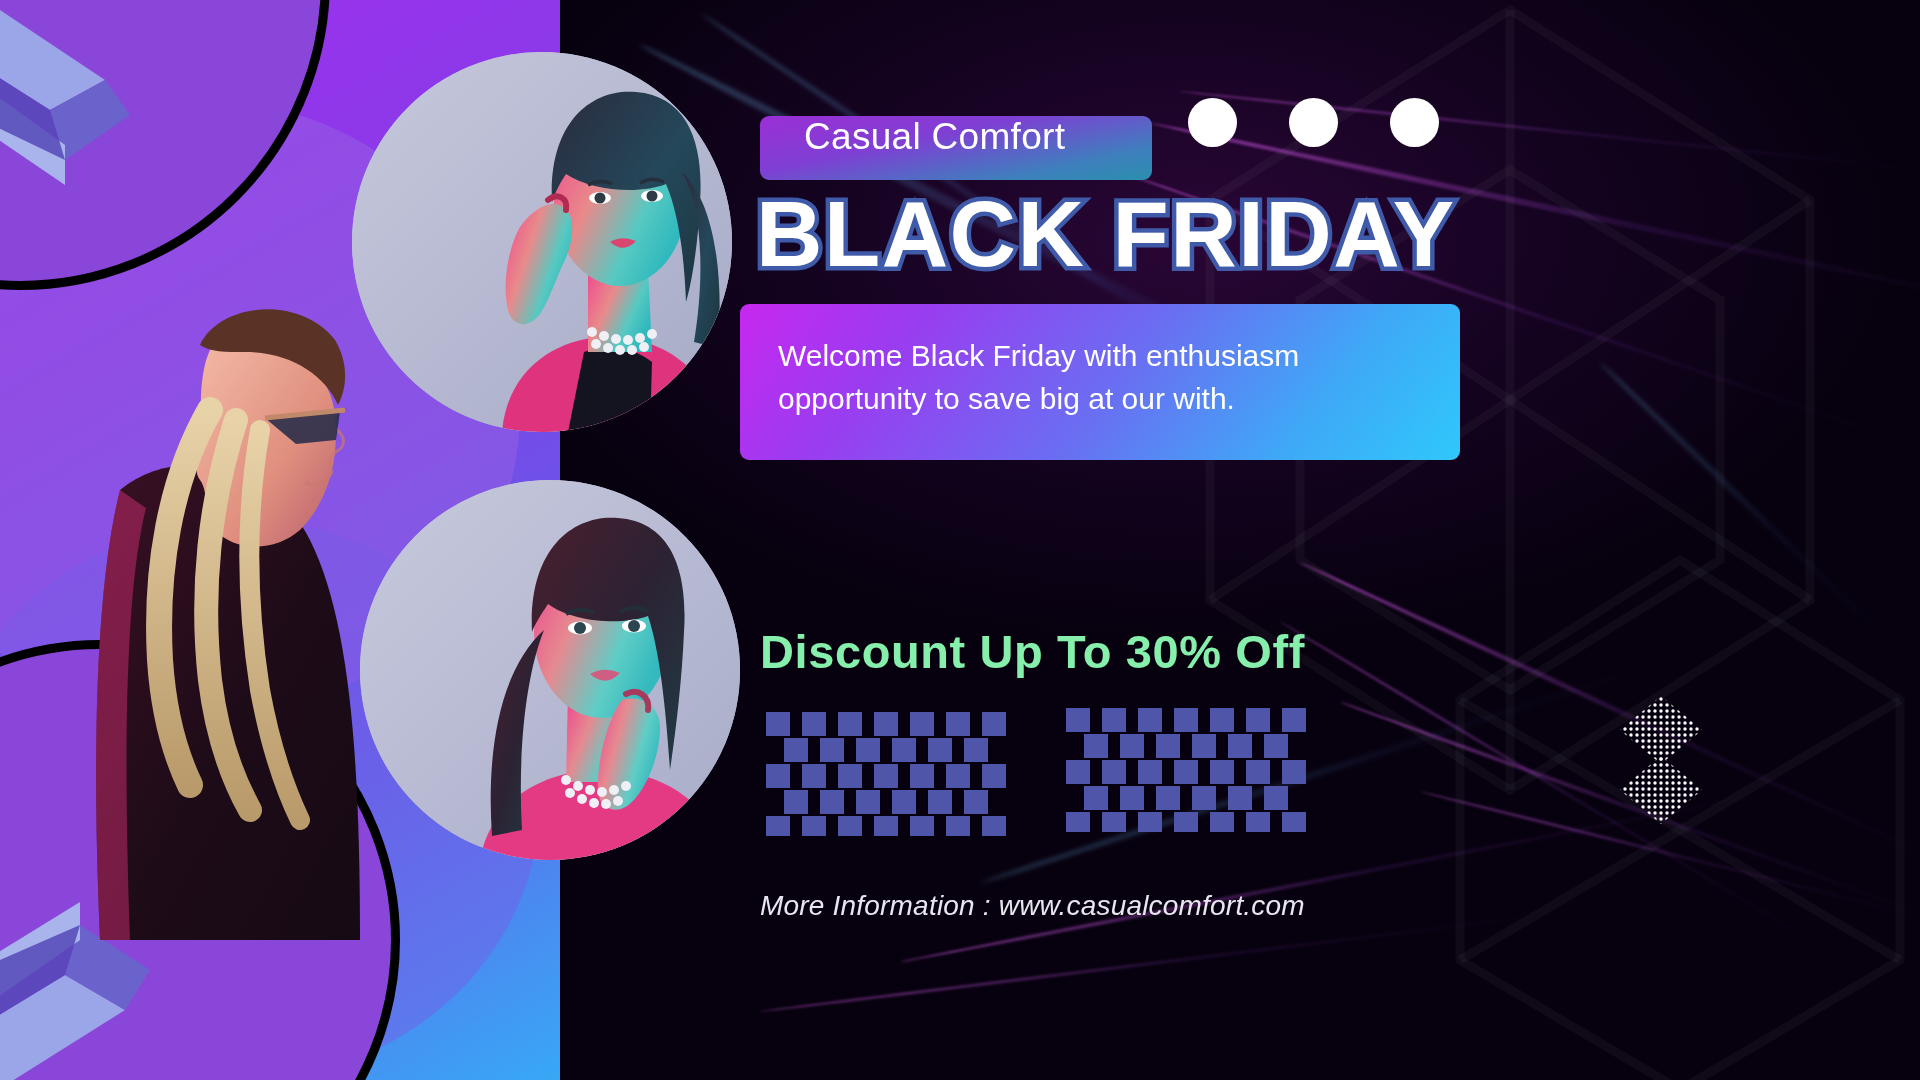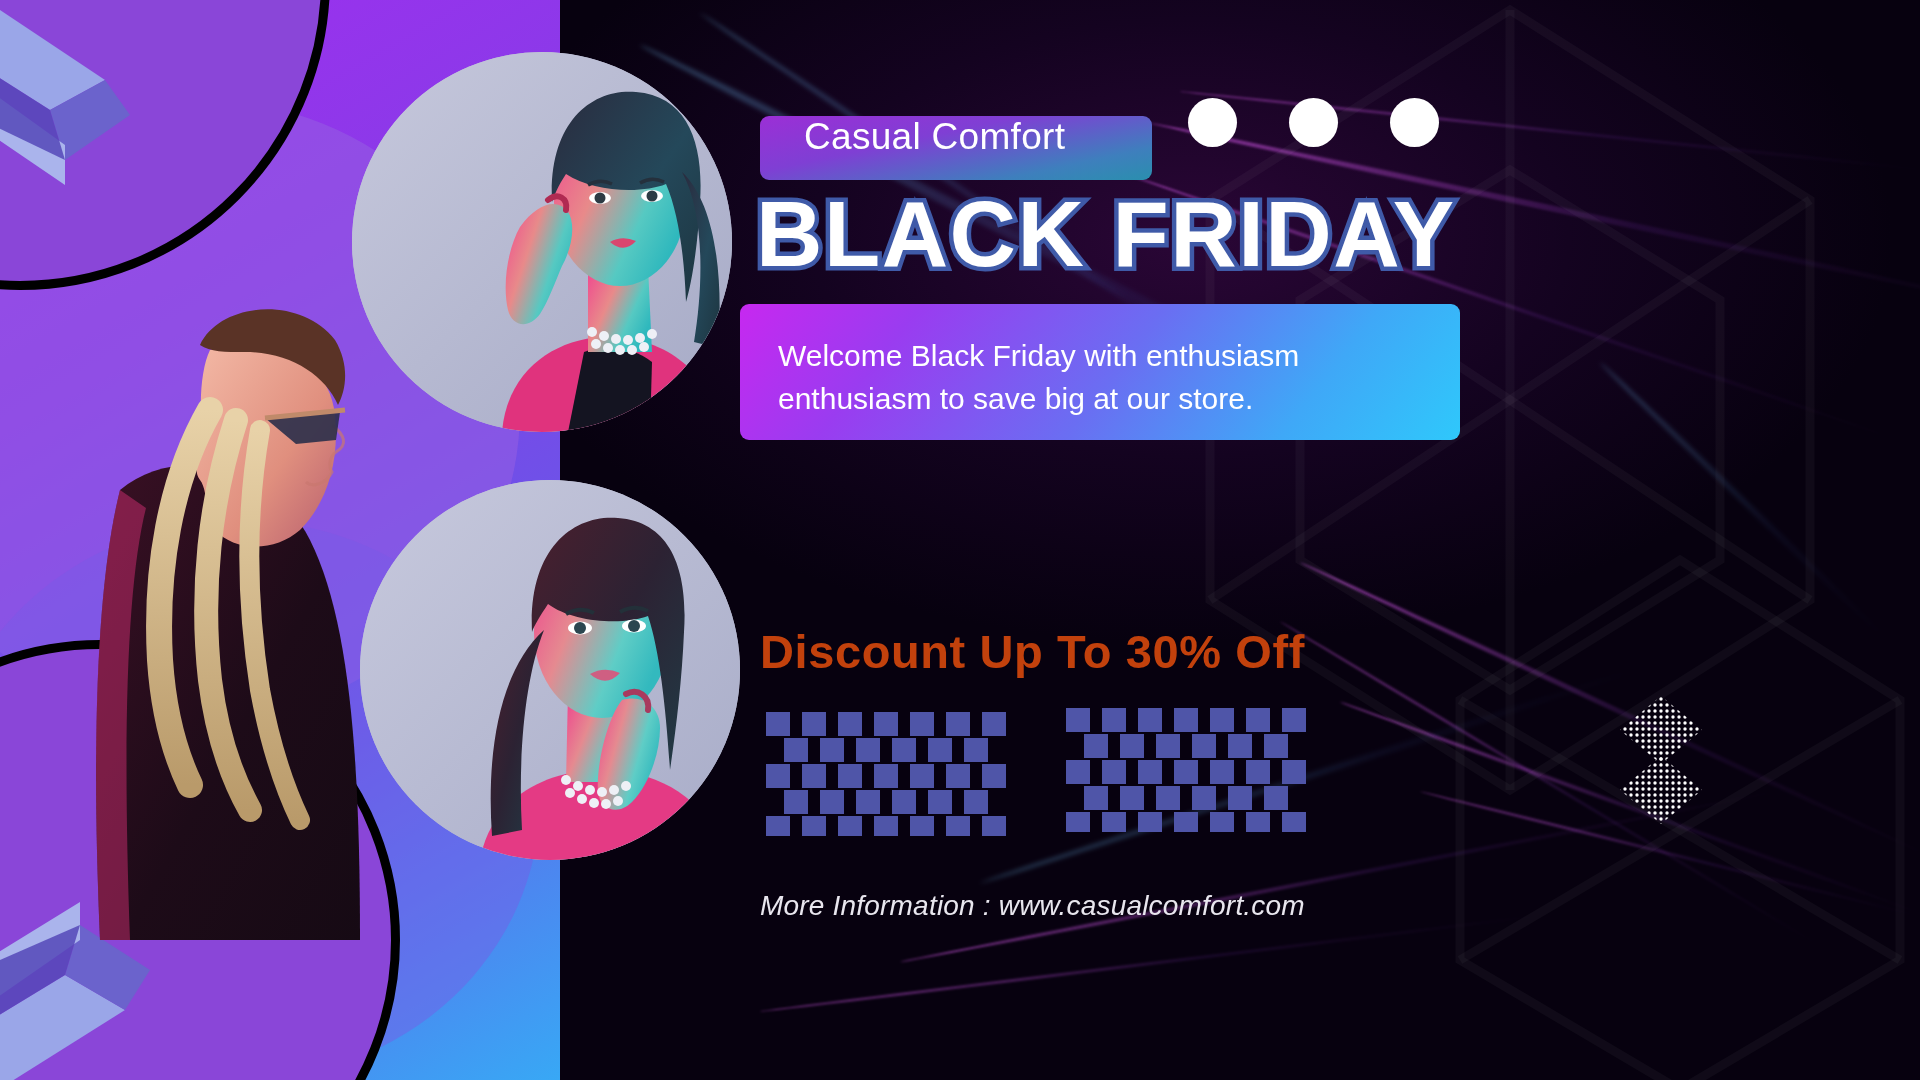--- a/index.html
+++ b/index.html
@@ -75,30 +75,30 @@
 
   .headline {
     position:absolute; left:-4px; top:188px; width:1180px;
     font-size:92px; font-weight:bold; letter-spacing:1.5px; color:#fff;
     -webkit-text-stroke:9px #3f5aa8;
     paint-order:stroke fill;
     line-height:1;
   }
 
   .promo-box {
-    position:absolute; left:-20px; top:304px; width:720px; height:136px;
+    position:absolute; left:-20px; top:304px; width:720px; height:156px;
     border-radius:9px;
     background:linear-gradient(128deg,#c728f0 0%,#9a3cf0 22%,#6a6ef2 52%,#3fa8f7 78%,#2fc8fb 100%);
     padding:30px 34px 0 38px;
   }
   .promo-text { color:#fff; font-size:30px; line-height:1.44; }
 
   .discount {
     position:absolute; left:0; top:624px; font-size:47px; font-weight:bold;
-    color:#c2410c; letter-spacing:.6px; white-space:nowrap;
+    color:#86efac; letter-spacing:.6px; white-space:nowrap;
   }
 
   .checker { position:absolute; }
 
   .diamonds { position:absolute; left:856px; top:690px; }
 
   .more-info {
     position:absolute; left:0; top:890px; font-size:28px; color:#e8e6ee;
     letter-spacing:.2px; white-space:nowrap;font-style:italic;
   }
@@ -333,21 +333,21 @@
     <div class="dots">
       <span class="dot"></span>
       <span class="dot"></span>
       <span class="dot"></span>
     </div>
 
     <div class="headline">BLACK FRIDAY</div>
 
     <div class="promo-box">
       <div class="promo-text">Welcome Black Friday with enthusiasm</div>
-      <div class="promo-text">enthusiasm to save big at our store.</div>
+      <div class="promo-text">opportunity to save big at our with.</div>
     </div>
 
     <div class="discount">Discount Up To 30% Off</div>
 
     <svg class="checker" style="left:6px; top:712px; width:260px; height:124px;" viewBox="0 0 260 124">
       <g fill="#4f55a8">
         <rect x="0" y="0" width="24" height="24"></rect>
           <rect x="36" y="0" width="24" height="24"></rect>
         <rect x="72" y="0" width="24" height="24"></rect>
           <rect x="108" y="0" width="24" height="24"></rect>

